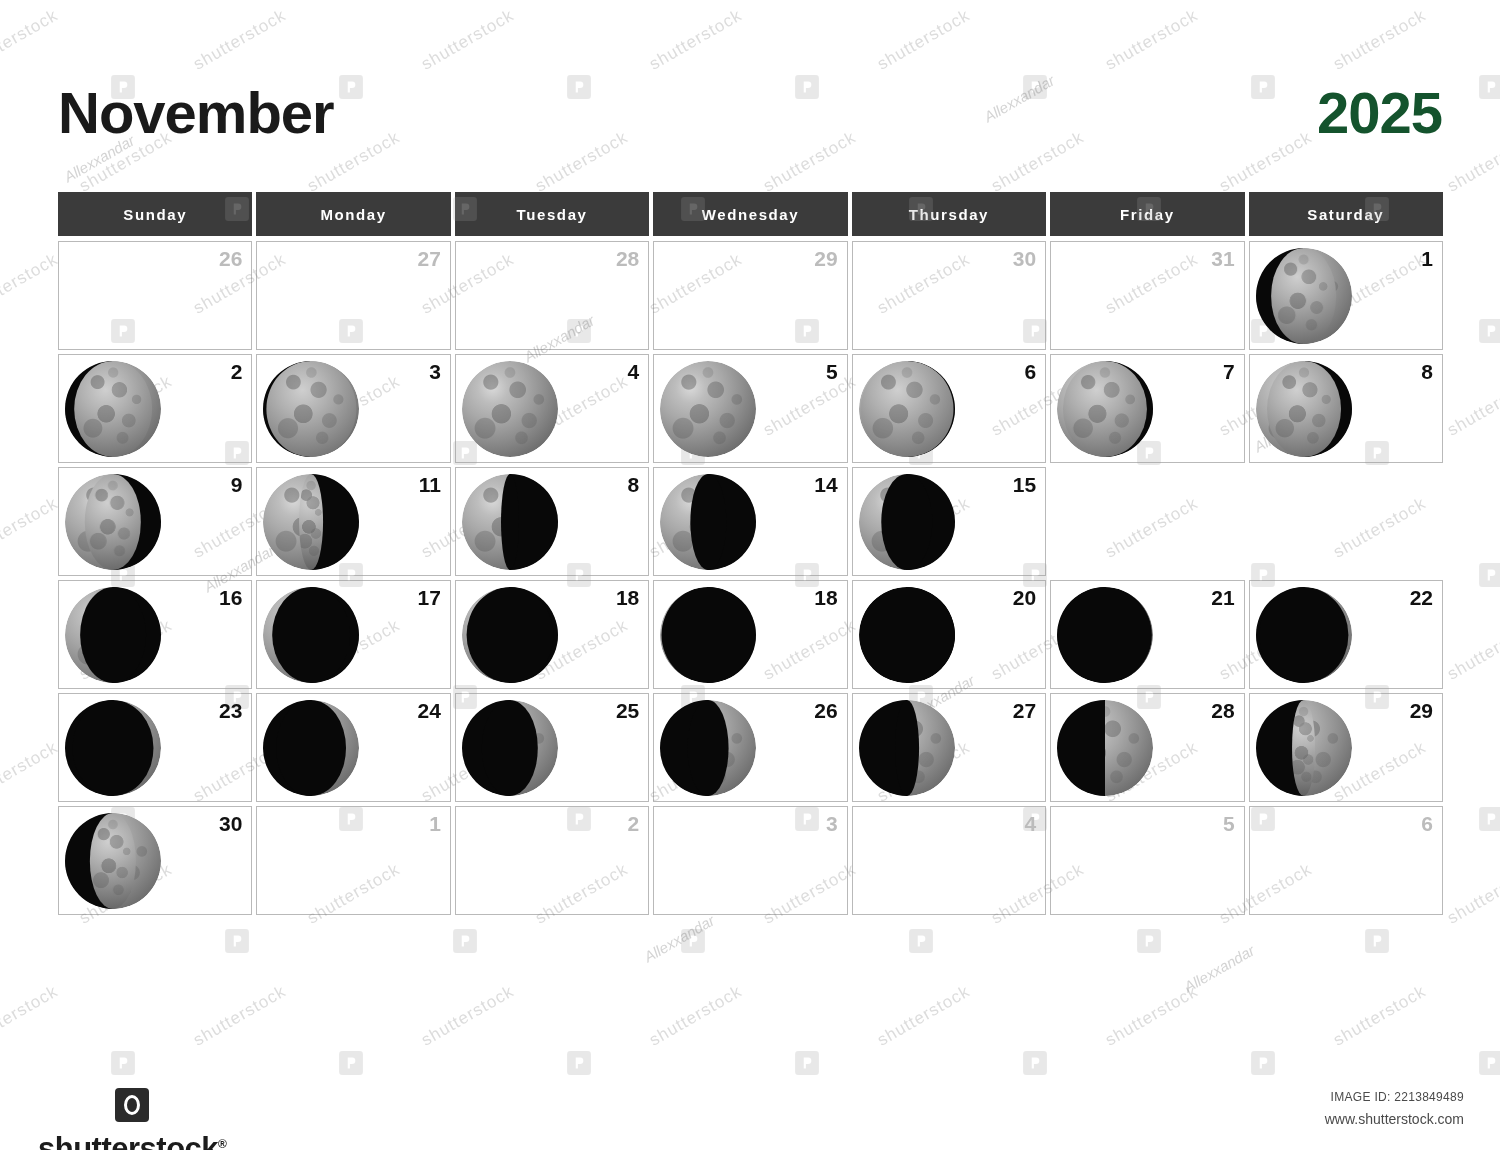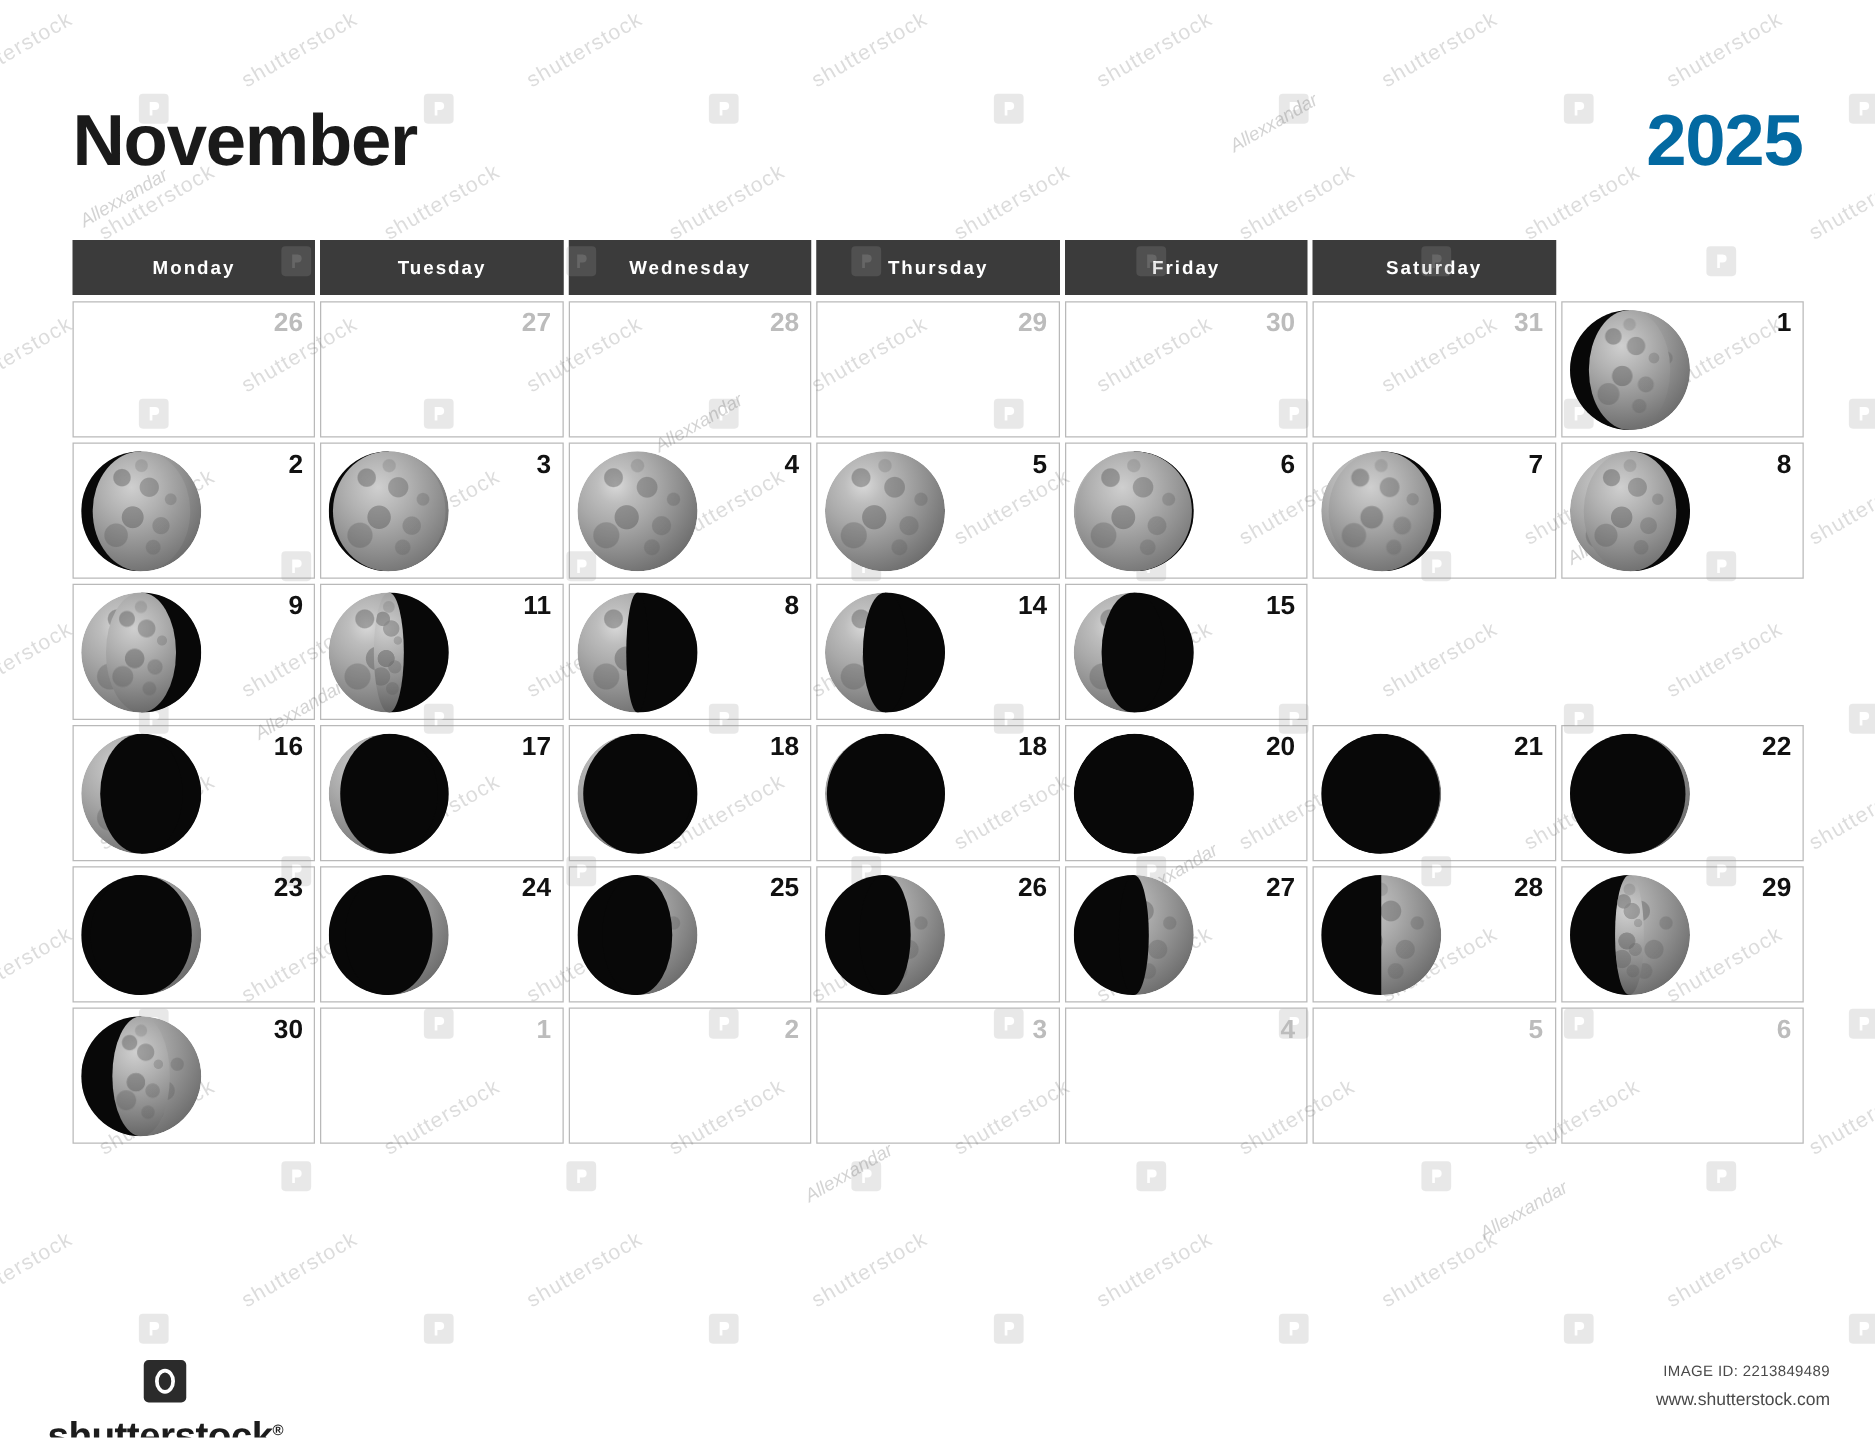--- a/index.html
+++ b/index.html
@@ -29,21 +29,21 @@
   #month-title {
     font-size: 58px;
     font-weight: bold;
     color: #1a1a1a;
     letter-spacing: -1px;
     line-height: 1;
   }
   #year-title {
     font-size: 58px;
     font-weight: bold;
-    color: #0369a1;
+    color: #14532d;
     letter-spacing: -1px;
     line-height: 1;
   }
 
   
   #calendar-grid {
     position: absolute;
     left: 58px;
     top: 192px;
     width: 1385px;
@@ -242,20 +242,21 @@
 </head>
 <body>
 
 <div id="calendar-header">
   <div id="month-title">November</div>
   <div id="year-title">2025</div>
 </div>
 
 <div id="calendar-grid">
   <div id="weekday-row">
+      <div class="weekday-cell">Sunday</div>
       <div class="weekday-cell">Monday</div>
       <div class="weekday-cell">Tuesday</div>
       <div class="weekday-cell">Wednesday</div>
       <div class="weekday-cell">Thursday</div>
       <div class="weekday-cell">Friday</div>
       <div class="weekday-cell">Saturday</div>
     </div>
   <div id="weeks-container">
       <div class="week-row">
         <div class="day-cell outside">

